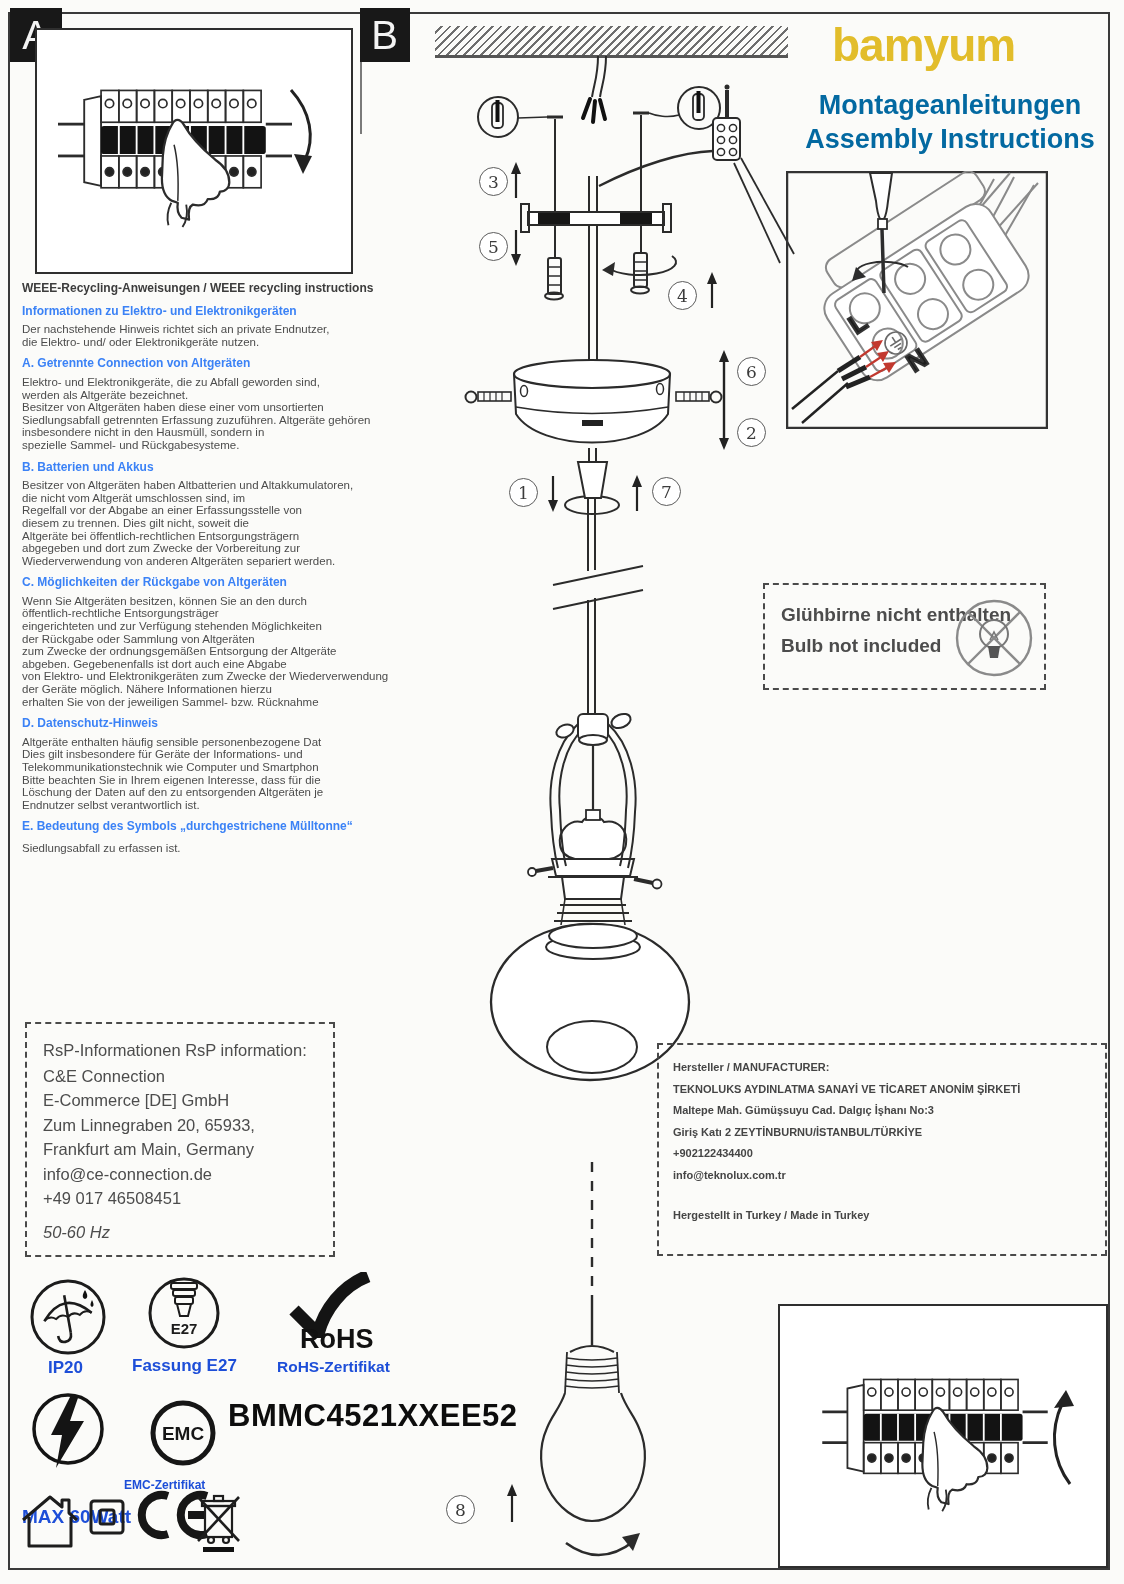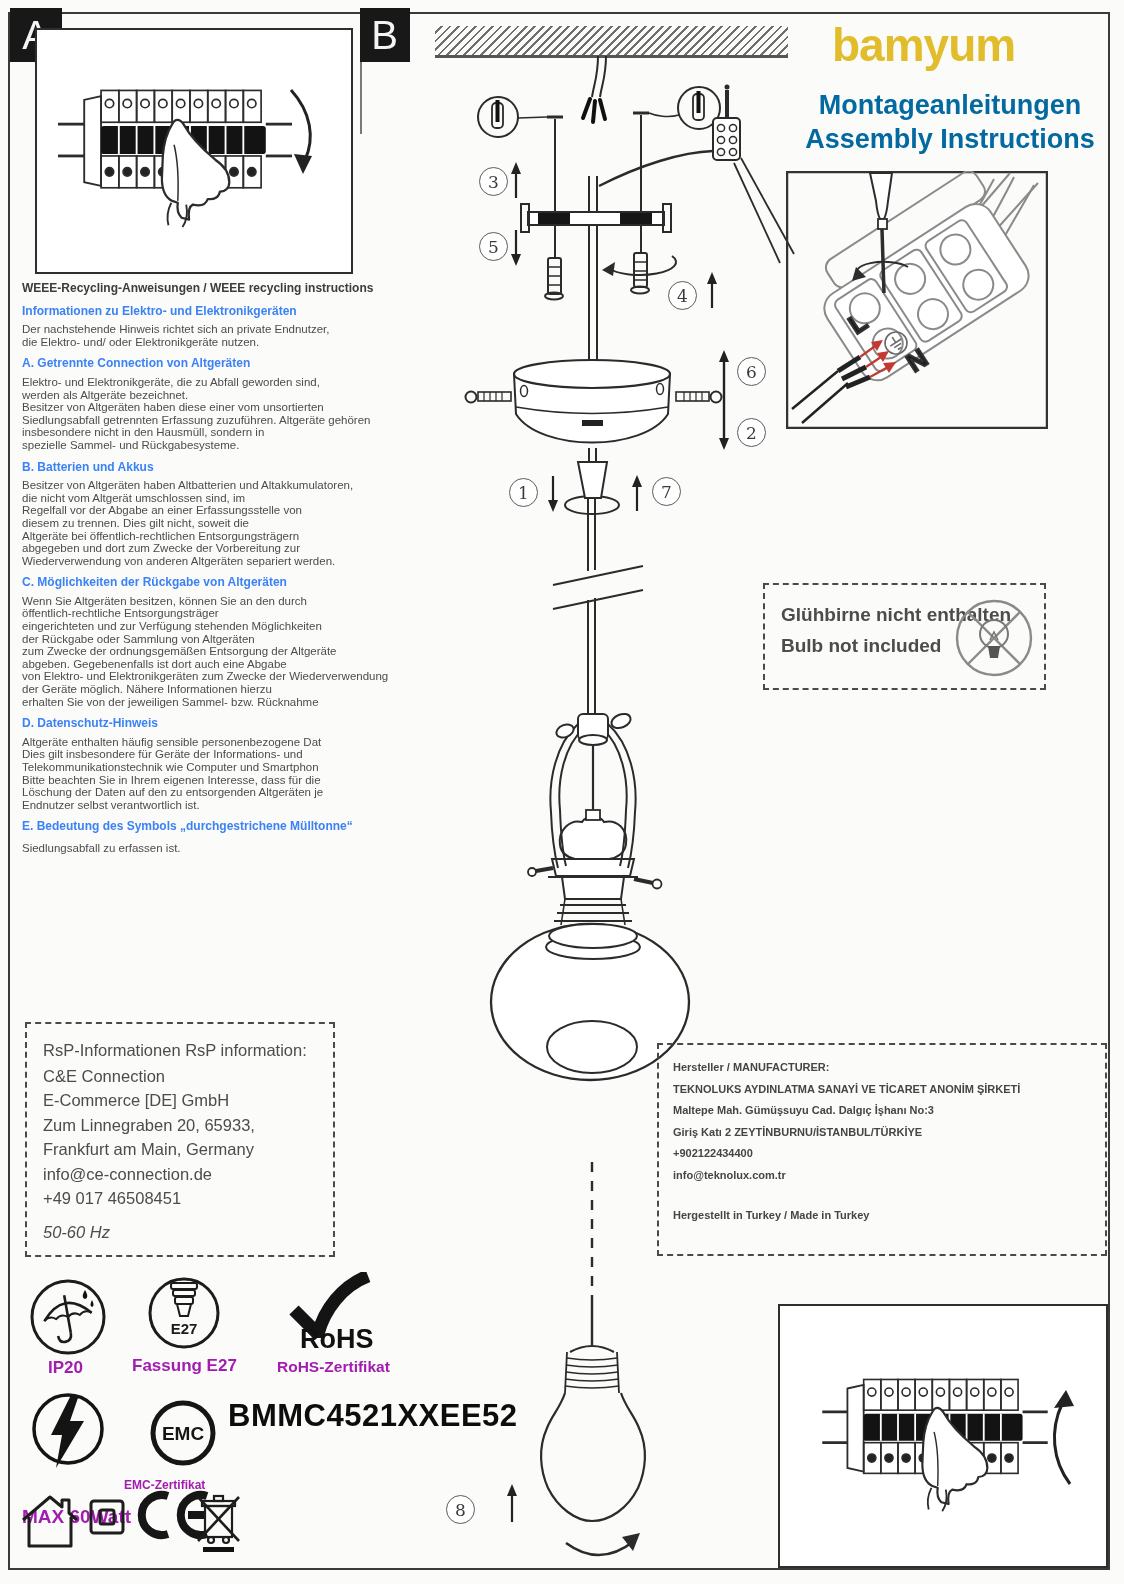--- a/index.html
+++ b/index.html
@@ -25,21 +25,21 @@
   .bulbNote{font-size:19px;font-weight:bold;color:#4c4c4c;line-height:31px;padding:14px 0 0 16px;}
   .rsp{font-size:16.5px;color:#4c4c4c;line-height:24.5px;padding:14px 0 0 16px;}
   .rsp .t{margin-bottom:1px;}
   .rsp .gap{margin-top:9px;font-style:italic;}
   .manu{font-size:11px;font-weight:bold;color:#454545;line-height:21.5px;padding:12px 0 0 14px;}
   .manu .foot{margin-top:19px;}
   
   .numcircle{width:29px;height:29px;border:1.7px solid #5c5c5c;border-radius:50%;box-sizing:border-box;
              display:flex;align-items:center;justify-content:center;background:#fff;
              font-family:"DejaVu Serif",serif;font-size:17px;color:#3b3b3b;}
-  .lbl{font-weight:bold;color:#a21caf;}
+  .lbl{font-weight:bold;color:#1d4ed8;}
   svg{display:block;}
   .ln-label{font-family:"Liberation Sans",sans-serif;font-weight:bold;font-size:26px;fill:#1d1d1d;}
 </style>
 </head>
 <body>
 
 <div class="page">
 
   <div class="abs frame"></div>
 

